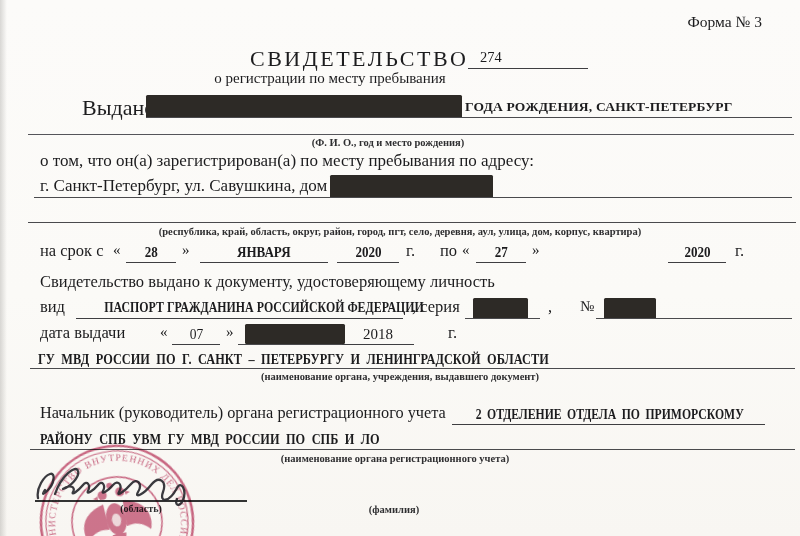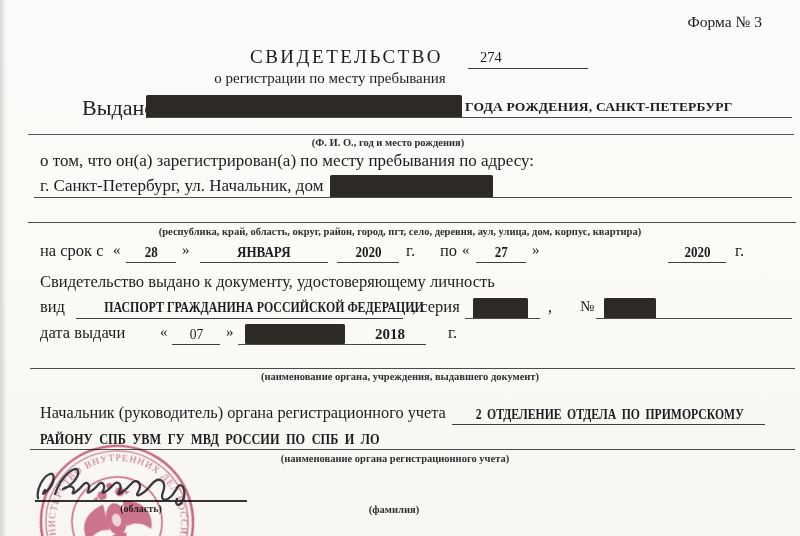--- a/index.html
+++ b/index.html
@@ -25,36 +25,36 @@
 </style>
 </head>
 <body>
 
 <div class="page">
 
   <div class="scan-edge"></div>
 
   <div class="abs" style="top:13px;right:38px;font-size:15.5px;">Форма № 3</div>
 
-  <div class="abs" style="top:46px;left:250px;font-size:19px;letter-spacing:2.5px;">СВИДЕТЕЛЬСТВО</div>
+  <div class="abs" style="top:46px;left:250px;font-size:22px;letter-spacing:2.5px;">СВИДЕТЕЛЬСТВО</div>
   <div class="cell" style="top:47px;left:468px;width:108px;text-align:left;padding-left:12px;font-size:14.5px;"><span>274</span></div>
 
   <div class="abs" style="top:70px;left:145px;width:370px;text-align:center;font-size:15px;">о регистрации по месту пребывания</div>
 
   <div class="abs body16" style="top:95px;left:82px;font-size:22px;">Выдано</div>
   <div class="redact" style="top:95px;left:146px;width:316px;height:23px;"></div>
   <div class="abs bserif" style="top:99px;left:465px;font-family:Liberation Serif, serif;">ГОДА РОЖДЕНИЯ, САНКТ-ПЕТЕРБУРГ</div>
   <div class="rule" style="top:117px;left:146px;width:646px;"></div>
 
   <div class="rule" style="top:134px;left:28px;width:766px;background:#55555a;"></div>
   <div class="abs cap" style="top:137px;left:88px;width:600px;">(Ф. И. О., год и место рождения)</div>
 
   <div class="abs" style="top:151px;left:40px;font-size:17px;">о том, что он(а) зарегистрирован(а) по месту пребывания по адресу:</div>
 
-  <div class="abs" style="top:176px;left:40px;font-size:17px;">г. Санкт-Петербург, ул. Начальник, дом</div>
+  <div class="abs" style="top:176px;left:40px;font-size:17px;">г. Санкт-Петербург, ул. Савушкина, дом</div>
   <div class="redact" style="top:175px;left:330px;width:163px;height:23px;"></div>
   <div class="rule" style="top:197px;left:34px;width:758px;"></div>
 
   <div class="rule" style="top:222px;left:28px;width:768px;"></div>
   <div class="abs cap" style="top:226px;left:100px;width:600px;">(республика, край, область, округ, район, город, пгт, село, деревня, аул, улица, дом, корпус, квартира)</div>
 
   <div class="abs body16" style="top:241px;left:40px;">на срок с</div>
   <div class="abs q" style="top:242px;left:113px;">«</div>
   <div class="cell" style="top:241px;left:126px;width:50px;"><span class="bv">28</span></div>
   <div class="abs q" style="top:242px;left:182px;">»</div>
@@ -79,23 +79,24 @@
   <div class="abs" style="top:298px;left:580px;font-size:15px;">№</div>
   <div class="redact" style="top:298px;left:604px;width:52px;height:21px;"></div>
   <div class="rule" style="top:318px;left:596px;width:196px;"></div>
 
   <div class="abs body16" style="top:323px;left:40px;">дата выдачи</div>
   <div class="abs q" style="top:324px;left:160px;">«</div>
   <div class="cell" style="top:323px;left:172px;width:48px;"><span class="bv" style="font-weight:normal;font-size:15px;">07</span></div>
   <div class="abs q" style="top:324px;left:226px;">»</div>
   <div class="redact" style="top:324px;left:245px;width:100px;height:20px;"></div>
   <div class="rule" style="top:344px;left:238px;width:116px;"></div>
-  <div class="cell" style="top:323px;left:354px;width:72px;font-weight:bold;"><span style="font-size:15px;">2018</span></div>
+  <div class="cell" style="top:323px;left:342px;width:72px;"><span style="font-size:15px;">2018</span></div>
   <div class="abs body16" style="top:323px;left:448px;">г.</div>
 
+  <div class="abs" style="top:350px;left:38px;"><span class="cond" style="font-size:14.5px;word-spacing:4px;">ГУ МВД РОССИИ ПО Г. САНКТ – ПЕТЕРБУРГУ И ЛЕНИНГРАДСКОЙ ОБЛАСТИ</span></div>
   <div class="rule" style="top:368px;left:30px;width:765px;"></div>
   <div class="abs" style="top:403px;left:40px;font-size:16.3px;">Начальник (руководитель) органа регистрационного учета</div>
 
   <div class="abs cap" style="top:371px;left:100px;width:600px;">(наименование органа, учреждения, выдавшего документ)</div>
   <div class="cell" style="top:403px;left:452px;width:313px;"><span class="condc" style="font-size:13.8px;word-spacing:3px;">2 ОТДЕЛЕНИЕ ОТДЕЛА  ПО ПРИМОРСКОМУ</span></div>
 
   <div class="abs" style="top:430px;left:40px;"><span class="cond" style="font-size:14.5px;word-spacing:4px;">РАЙОНУ СПБ УВМ  ГУ  МВД РОССИИ  ПО СПБ  И  ЛО</span></div>
   <div class="rule" style="top:449px;left:30px;width:765px;"></div>
   <div class="abs cap" style="top:453px;left:195px;width:400px;">(наименование органа регистрационного учета)</div>
 

